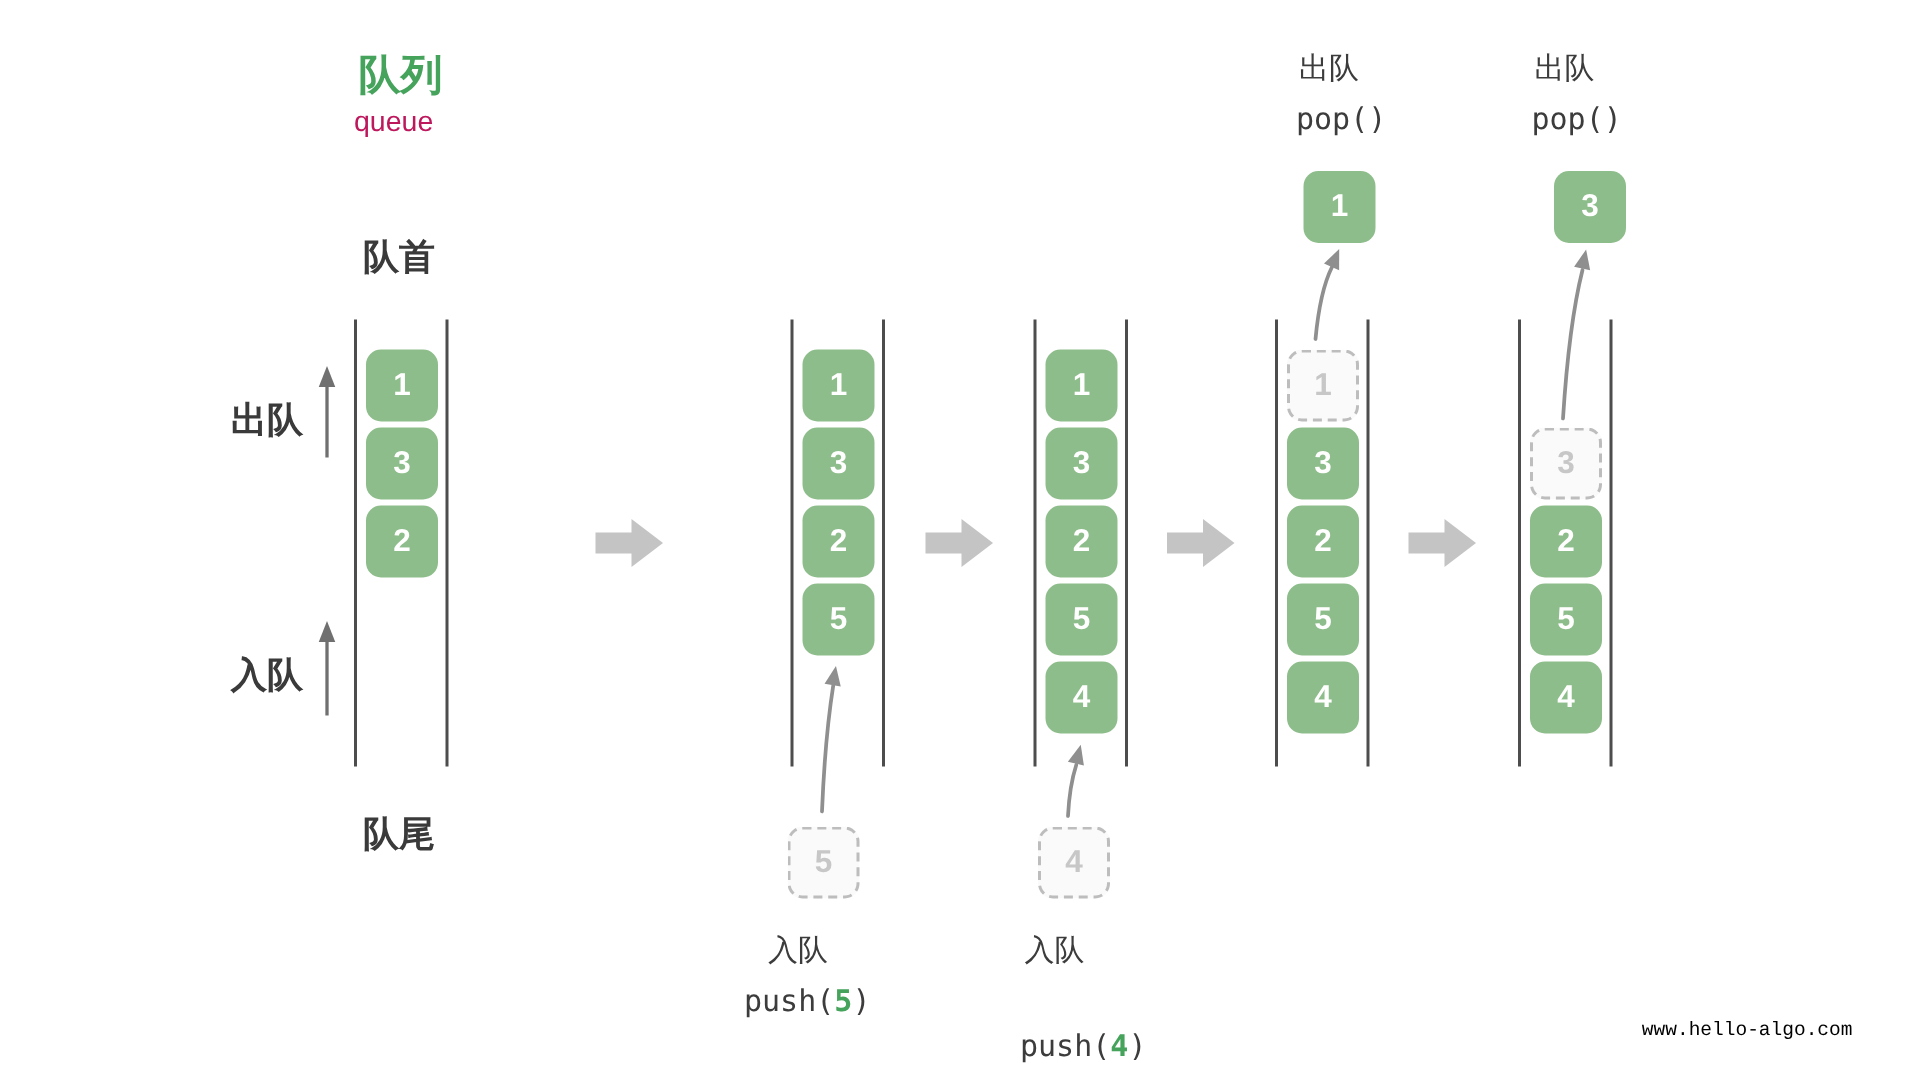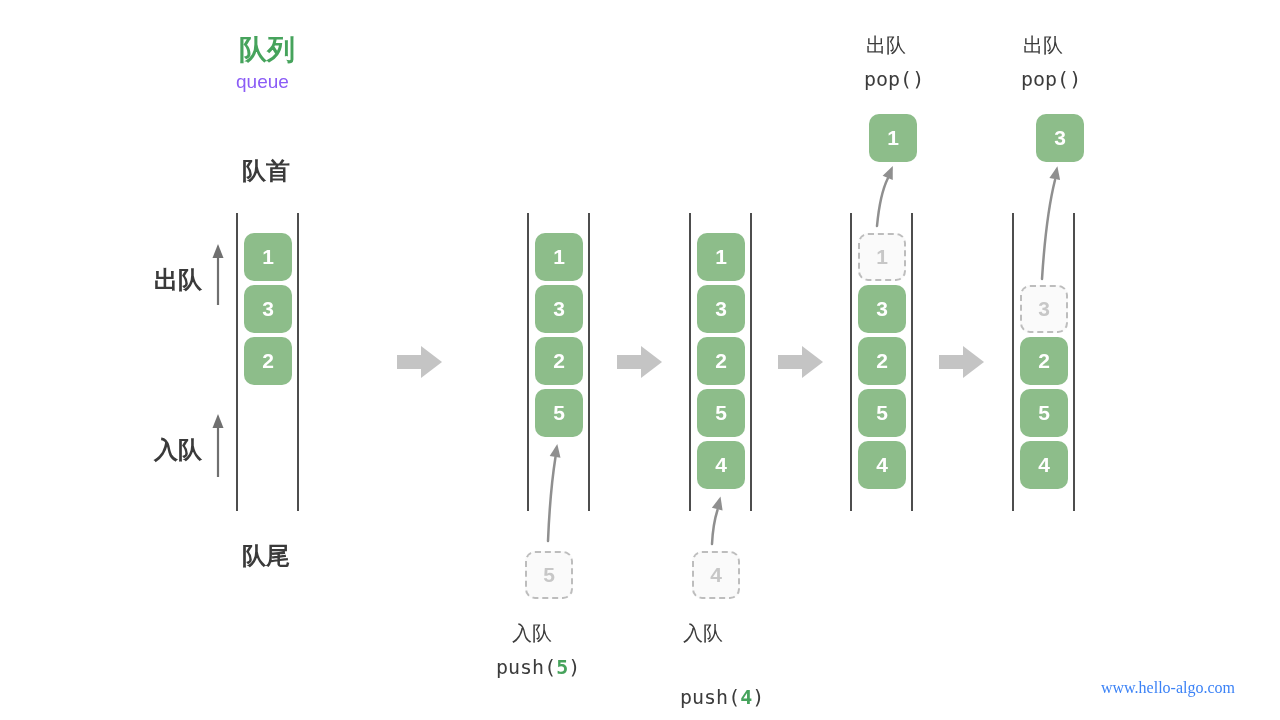--- a/index.html
+++ b/index.html
@@ -14,26 +14,26 @@
   .cell {
     position:absolute; width:48px; height:48px; border-radius:10px;
     display:flex; align-items:center; justify-content:center;
     font-size:21px; font-weight:bold;
   }
   .cell.solid { background:#8dbd8a; color:#ffffff; }
   .cell.ghost { background:#fafafa; border:2px dashed #bdbdbd; color:#c7c7c7; }
 
   
   .title-zh { position:absolute; font-size:28px; font-weight:bold; color:#46a35c; }
-  .title-en { position:absolute; font-size:19px; color:#8b5cf6;text-align:right; }
+  .title-en { position:absolute; font-size:19px; color:#be185d;text-align:right; }
   .side-label { position:absolute; font-size:24px; font-weight:bold; color:#3a3a3a; }
   .op-zh { position:absolute; font-size:20px; color:#3c3c3c; }
   .op-code { position:absolute; font-size:20px; color:#3c3c3c; font-family:"DejaVu Sans Mono","Liberation Mono",monospace; }
   .op-code .arg { color:#46a35c; font-weight:bold; }
-  .watermark { position:absolute; font-size:16px; color:#3b82f6; font-family:Liberation Serif, serif; }
+  .watermark { position:absolute; font-size:13px; color:#000000; font-family:Liberation Mono, monospace; }
 
   svg { position:absolute; overflow:visible; }
   .thin-arrow-line { stroke:#707070; stroke-width:2.2; fill:none; }
   .thin-arrow-head { fill:#707070; }
   .curve-line { stroke:#8f8f8f; stroke-width:2.5; fill:none; stroke-linecap:round; }
   .curve-head { fill:#8f8f8f; }
   .flow-fill { fill:#c4c4c4; }
 </style>
 </head>
 <body>

